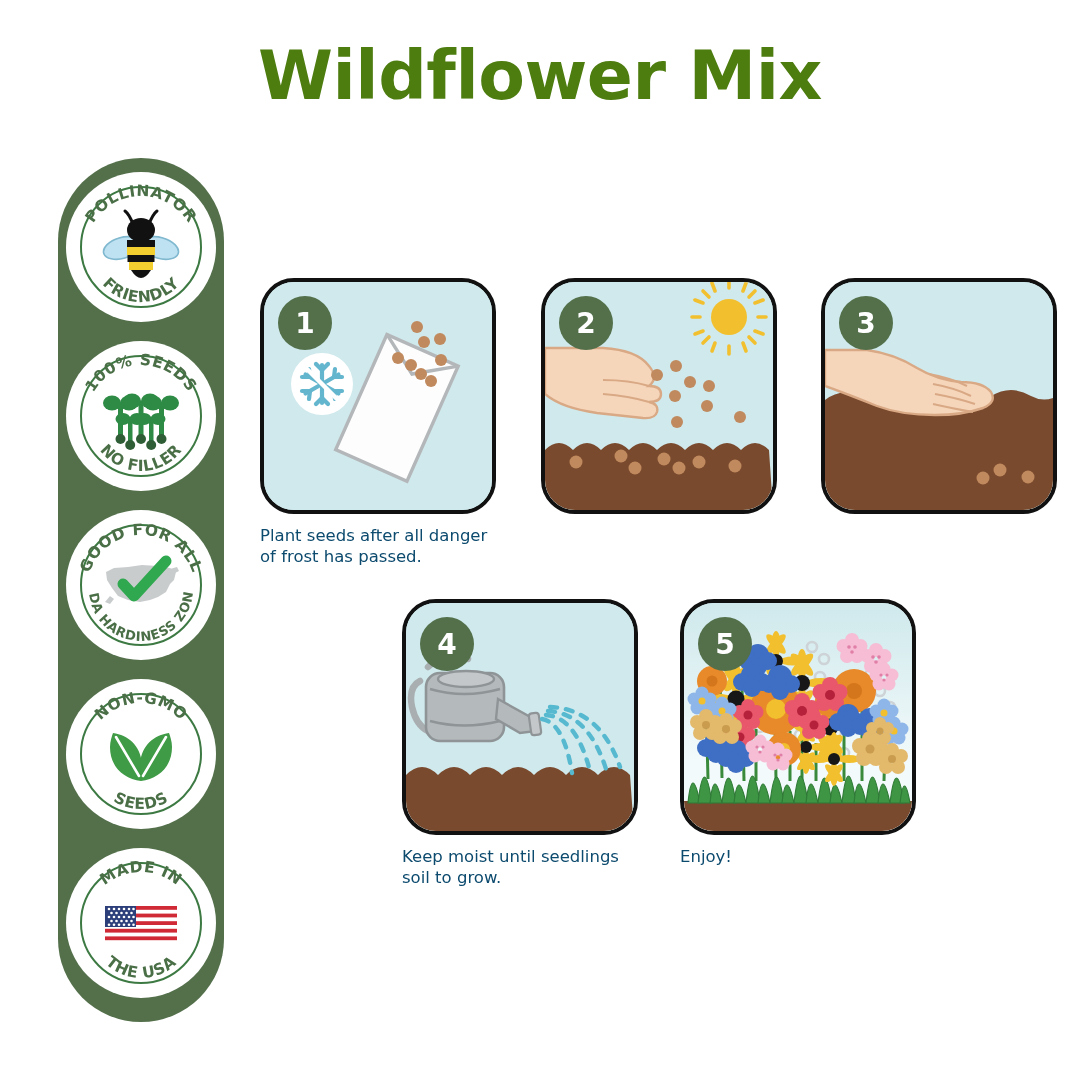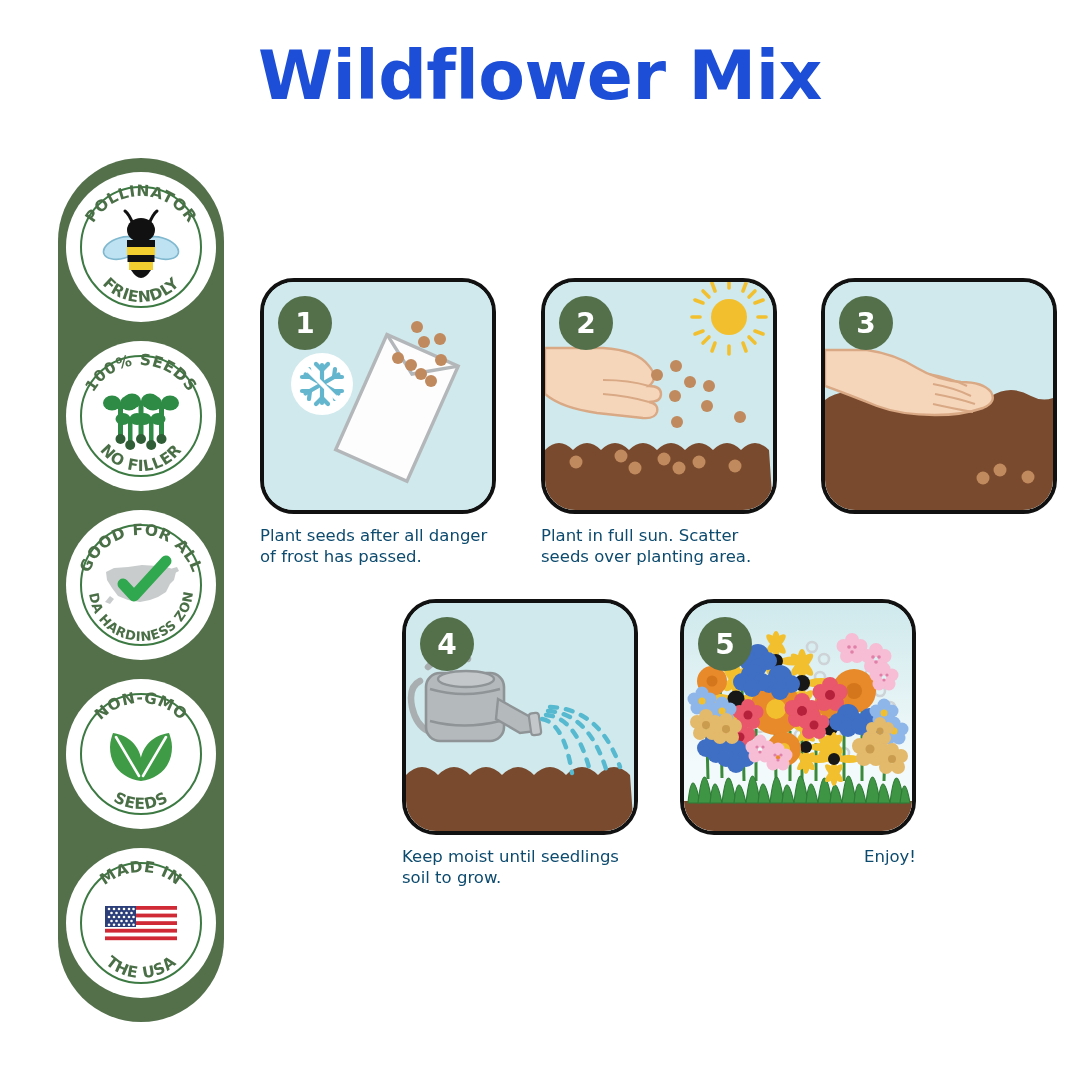--- a/index.html
+++ b/index.html
@@ -9,21 +9,21 @@
     font-family: "Liberation Sans", sans-serif;
     overflow: hidden;
   }
   #page { position: relative; width: 1080px; height: 1080px; background: #fff; }
 
   
   #page-title {
     position: absolute; left: 0; top: 36px; width: 1080px;
     text-align: center;
     font-size: 68px; font-weight: bold; letter-spacing: -0.5px;
-    color: #1d4ed8;
+    color: #4d7c0f;
     font-family: "DejaVu Sans", sans-serif;
   }
 
   
   #badge-rail {
     position: absolute; left: 58px; top: 158px;
     width: 166px; height: 864px;
     background: #53704b;
     border-radius: 83px;
   }
@@ -73,21 +73,21 @@
     display: flex; align-items: center; justify-content: center;
     z-index: 5;
   }
   .step-caption {
     margin-top: 11px;
     font-family: "DejaVu Sans", sans-serif;
     font-size: 16.5px;
     line-height: 1.28;
     color: #0c4a6e;
   }
-  .caption-center { text-align: right; }
+  .caption-center { text-align: left; }
 </style>
 </head>
 <body>
 
 <div id="page">
 
   <div id="page-title">Wildflower Mix</div>
 
   <div id="badge-rail">
 
@@ -343,21 +343,20 @@
           <circle cx="76" cy="174" r="6.5"></circle>
           <circle cx="90" cy="186" r="6.5"></circle>
           <circle cx="119" cy="177" r="6.5"></circle>
           <circle cx="134" cy="186" r="6.5"></circle>
           <circle cx="154" cy="180" r="6.5"></circle>
           <circle cx="190" cy="184" r="6.5"></circle>
         </g>
       </svg>
       <div class="step-number">2</div>
     </div>
-    <div class="step-caption">Plant in full sun. Scatter seeds over planting area.</div>
   </div>
 
   <div class="step-card" style="left:821px; top:278px;">
     <div class="card-frame">
       <svg class="card-scene" viewBox="0 0 228 228">
         <rect x="0" y="0" width="228" height="228" fill="#cfe9ec"></rect>
 
         <path d="M0 118 q18 -14 38 -2 q20 12 40 0 q22 -14 44 -2 q22 12 44 0 q20 -12 40 0 q11 6 22 2
                  L228 228 L0 228 Z" fill="#7a4a2e"></path>
 

